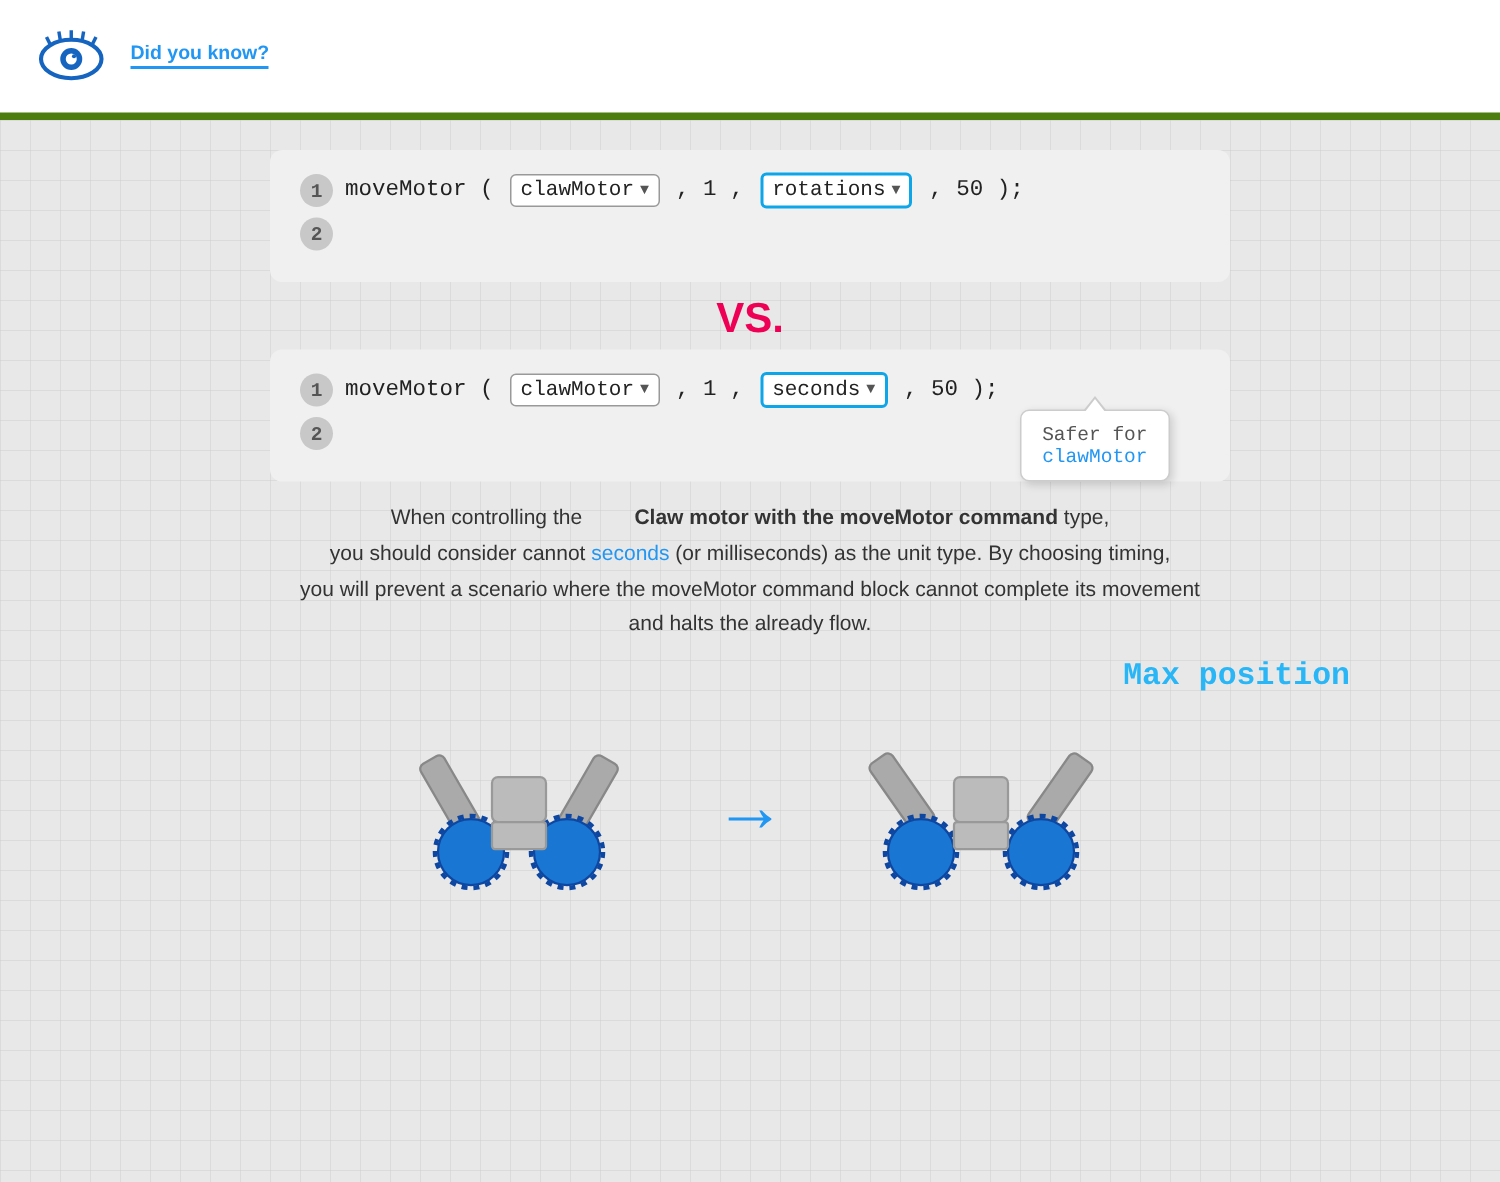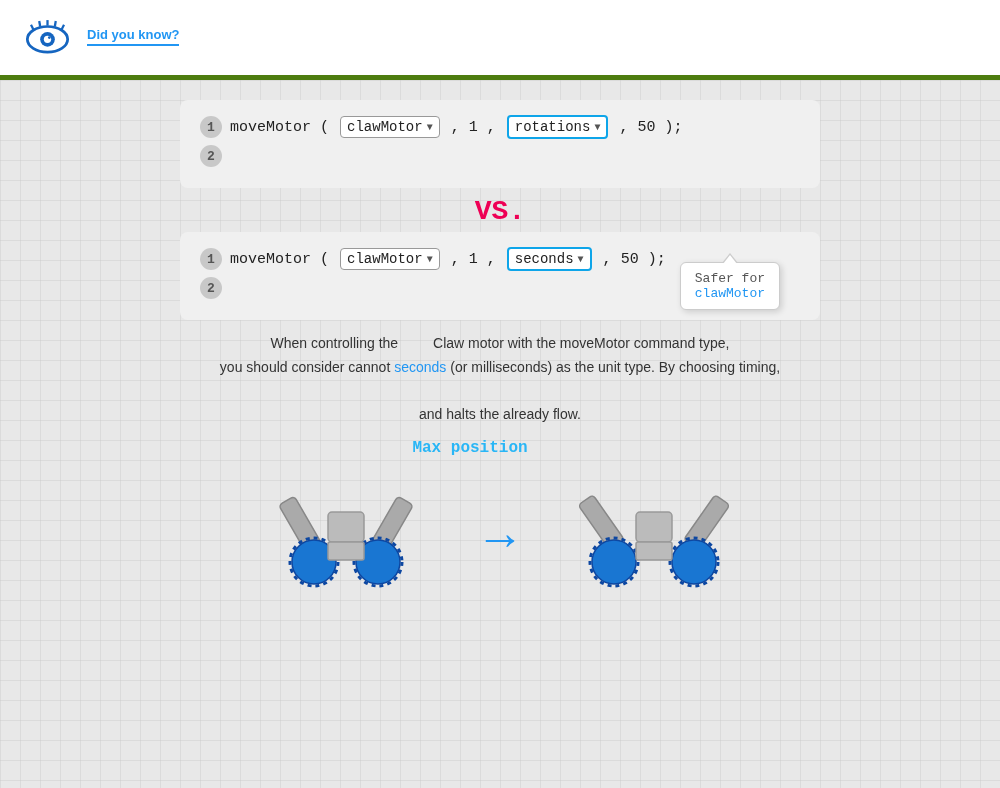--- a/index.html
+++ b/index.html
@@ -124,36 +124,36 @@
       border: 2px solid #0ea5e9;
       border-radius: 4px;
       padding: 2px 6px;
     }
 
     .vs-label {
       text-align: center;
       font-size: 28px;
       font-weight: bold;
       color: #e05;
-      font-family: Liberation Mono, monospace;
+      font-family: Liberation Sans, sans-serif;
       margin: 5px 0;
     }
 
     .tooltip-box {
       background: white;
       border: 1px solid #ccc;
       border-radius: 6px;
       padding: 8px 14px;
       font-family: 'Courier New', monospace;
       font-size: 13px;
       color: #555;
       text-align: center;
       position: absolute;
       right: 80px;
-      bottom: 10px;
+      bottom: 0;
       box-shadow: 2px 2px 6px rgba(0,0,0,0.15);
     }
 
     .tooltip-box .claw-text {
       color: #2196f3;
     }
 
     .code-section-wrapper {
       position: relative;
       max-width: 720px;
@@ -162,21 +162,21 @@
 
     .description-text {
       text-align: center;
       font-size: 14px;
       color: #333;
       line-height: 1.7;
       margin: 12px auto;
       max-width: 640px;
     }
 
-    .description-text .bold { font-weight: normal; margin-left: 31px; }
+    .description-text .bold { font-weight: bold; margin-left: 31px; }
     .description-text .blue { color: #2196f3; }
 
     .consider-line {
       text-align: center;
       font-size: 14px;
       color: #555;
       margin: 8px 0;
     }
 
     .consider-line .blue-bold {
@@ -187,23 +187,23 @@
     
     .claw-illustration {
       display: flex;
       align-items: center;
       justify-content: center;
       margin-top: 10px;
       gap: 30px;
     }
 
     .max-position-label {
-      text-align: center;
+      text-align: right;
       color: #29b6f6;
-      font-size: 16px;
+      font-size: 21px;
       font-family: 'Courier New', monospace;
       font-weight: bold;
       margin-bottom: 5px;
       padding-right: 60px;
     }
 
     
     .claw-svg {
       width: 200px;
       height: 130px;
@@ -302,21 +302,21 @@
         </div>
         <span>Safer for</span><br>
         <span class="claw-text" style="color:#2196f3;">clawMotor</span>
       </div>
     </div>
   </div>
 
   <div class="description-text">
     <span>When controlling the </span><span class="bold">Claw motor with the moveMotor command</span><span> type,</span><br>
     <span>you should consider cannot </span><span class="blue" style="cursor:pointer;">seconds</span><span> (or milliseconds) as the unit type. By choosing timing,</span><br>
-    <br>
+    <span>you will prevent a scenario where the moveMotor command block cannot complete its movement</span><br>
     <span>and halts the already flow.</span>
   </div>
 
 
   <div class="max-position-label">Max position</div>
 
   <div class="claw-illustration">
 
     <svg class="claw-svg" viewBox="0 0 200 130" xmlns="http://www.w3.org/2000/svg">
 

